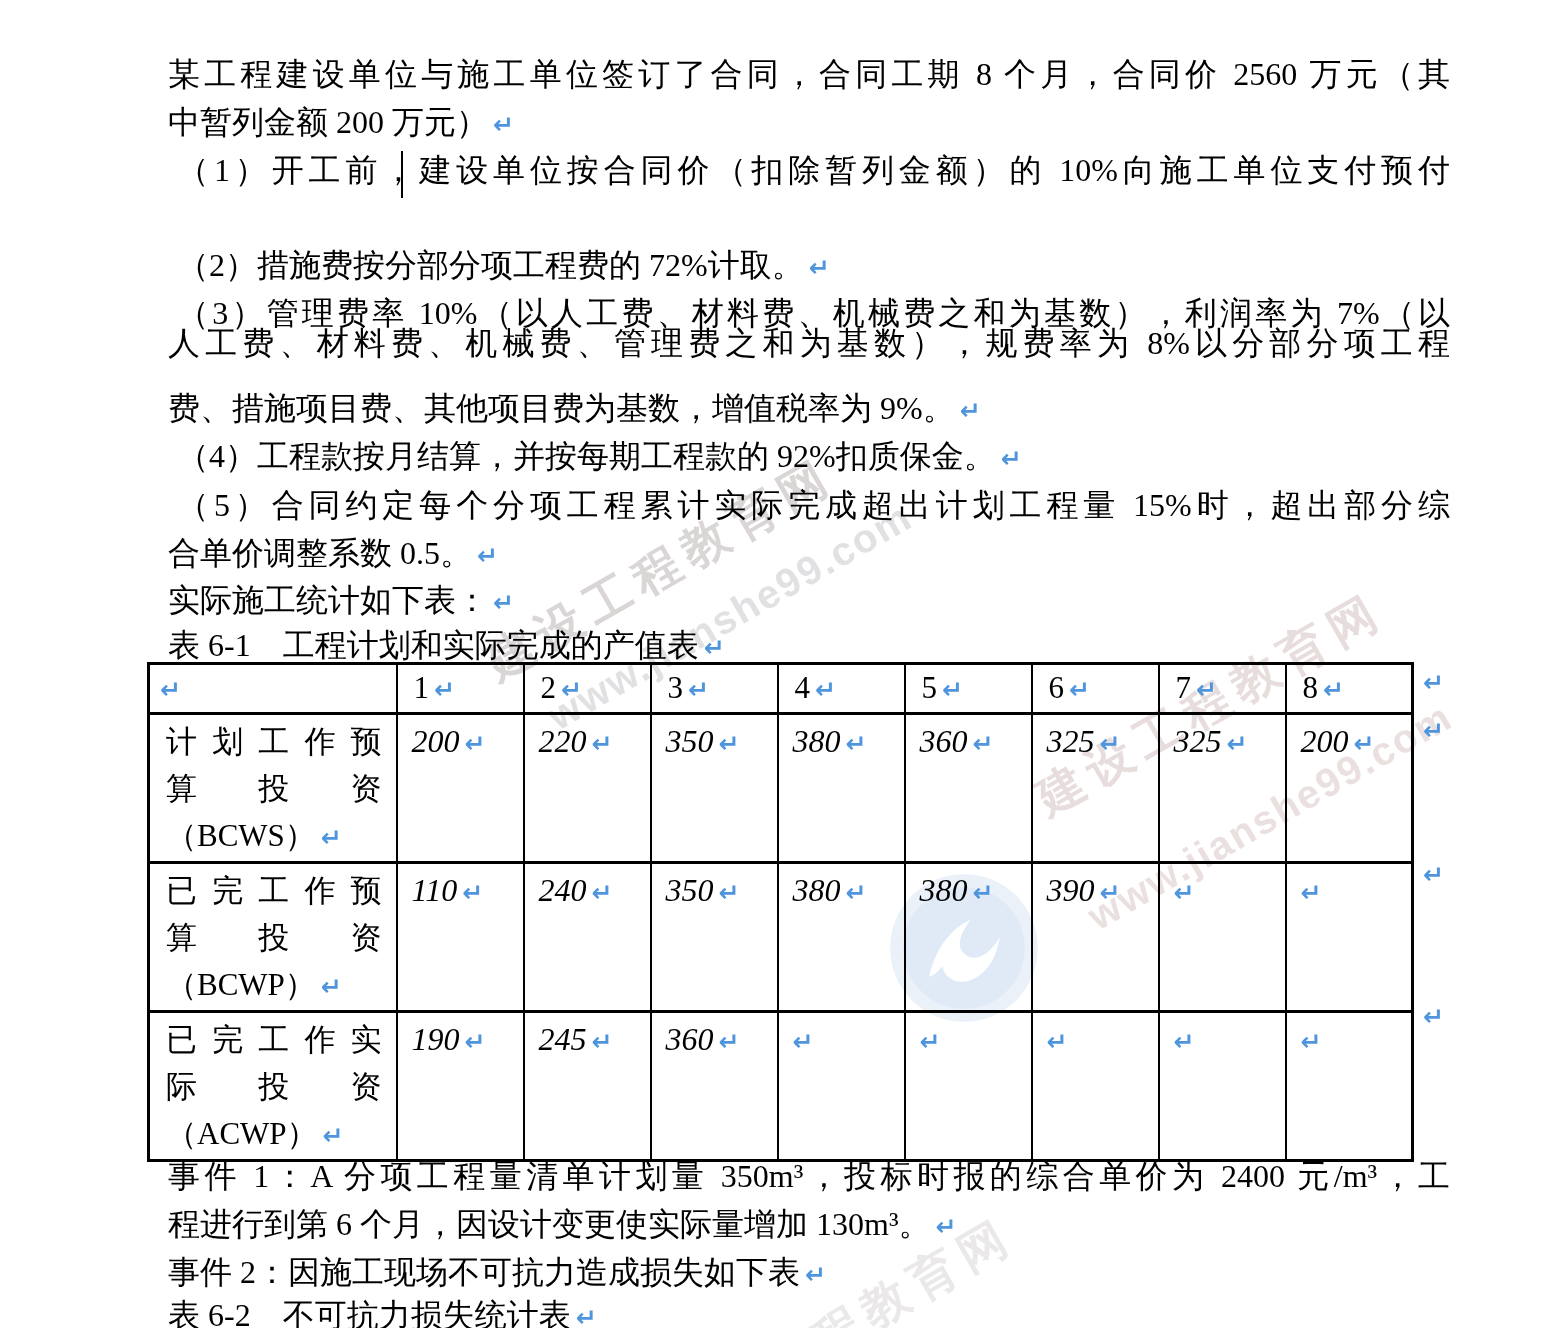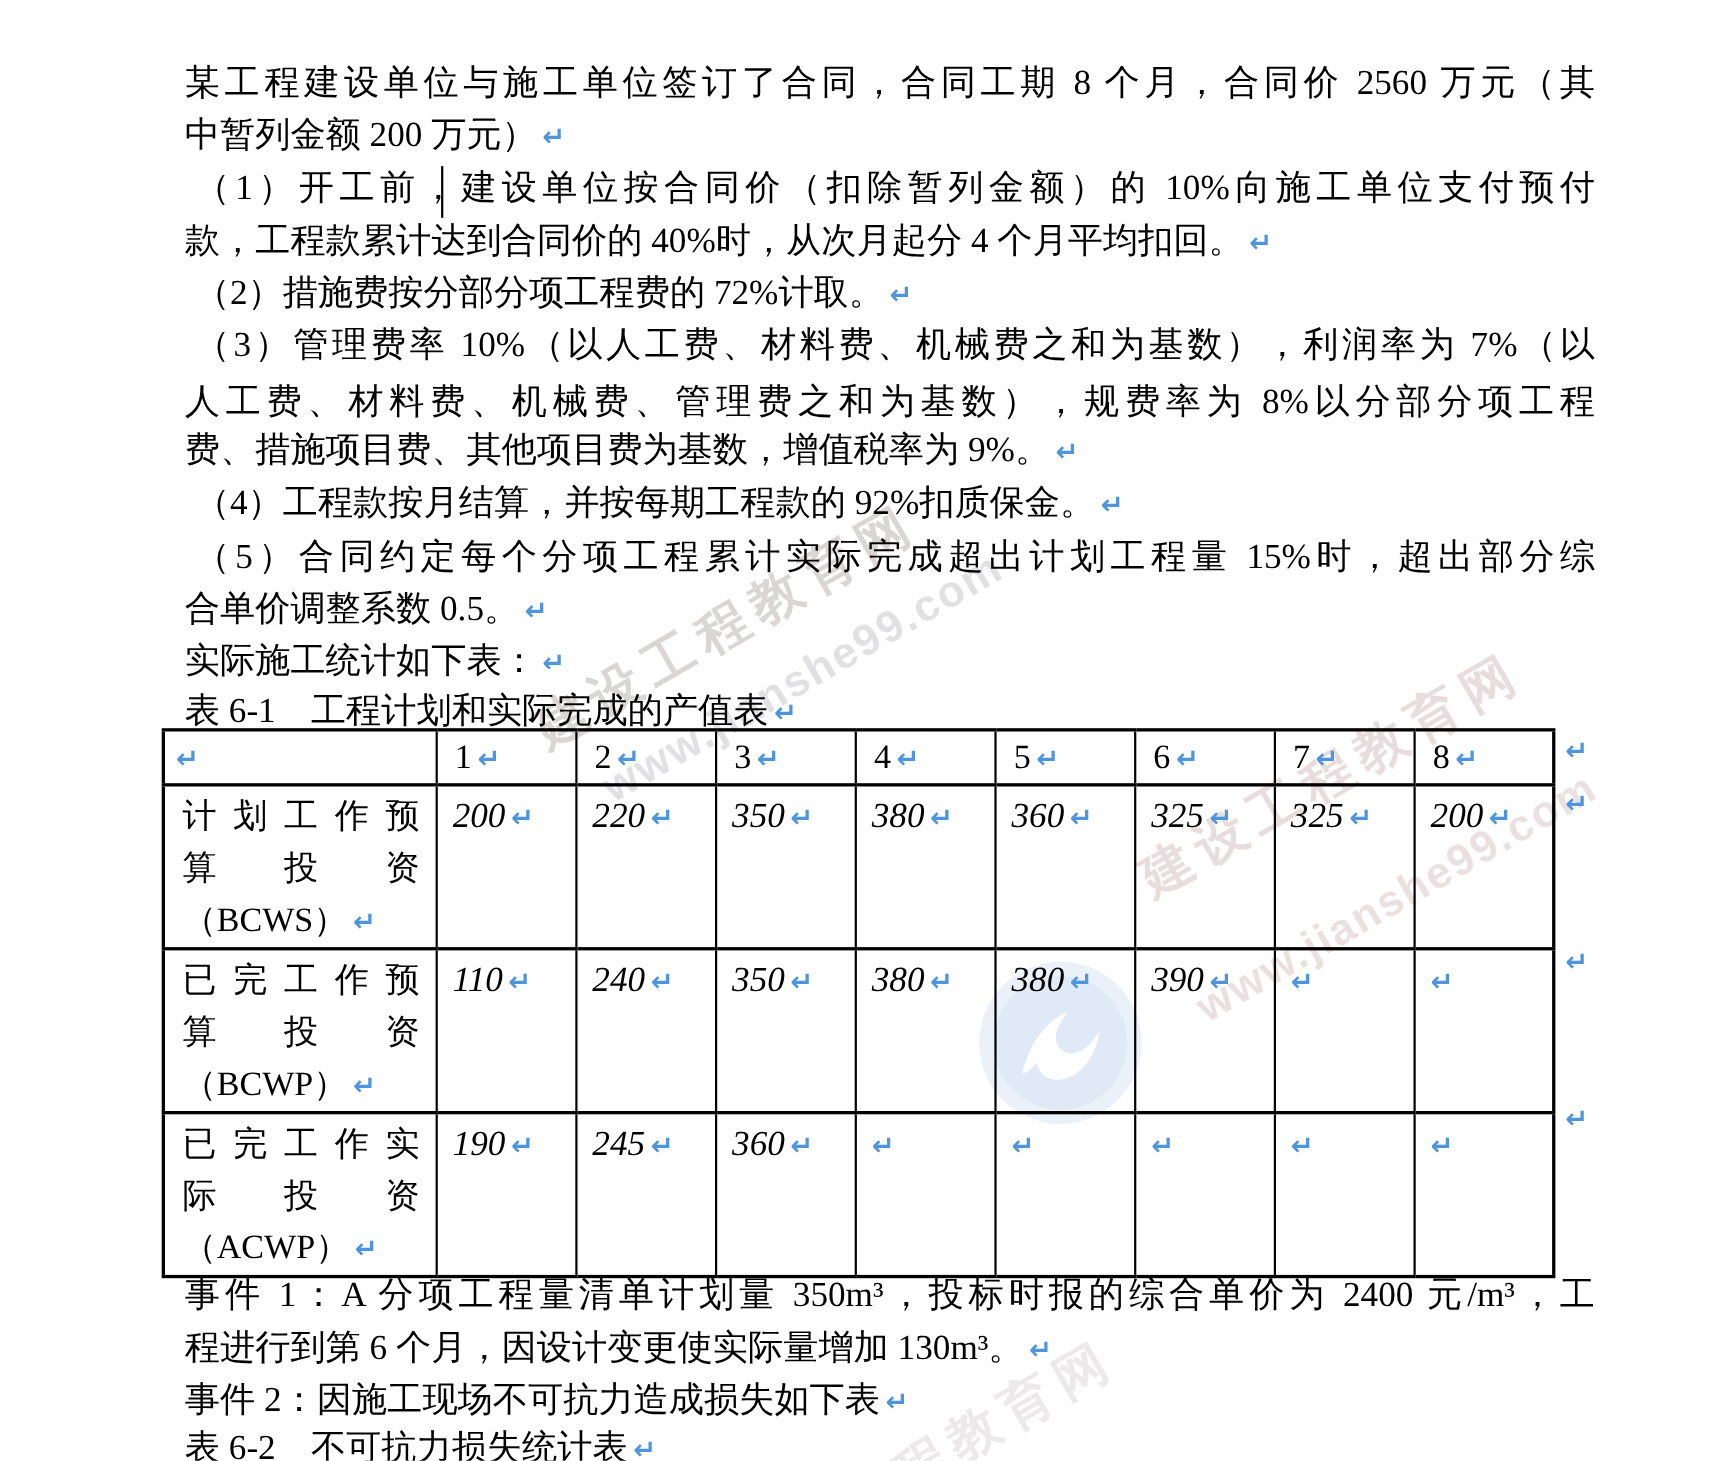--- a/index.html
+++ b/index.html
@@ -58,24 +58,23 @@
     <circle cx="70" cy="70" r="56" fill="#c6daf0"></circle>
     <path d="M38 96 C44 70 58 52 76 44 C66 58 63 68 70 75 C79 84 93 77 103 60 C99 84 86 99 70 101 C60 102 52 96 50 87 C44 94 40 96 38 96 Z" fill="#ffffff"></path>
   </svg>
 </div>
 
 <div class="layer-doc">
 
   <div class="tline jf" style="top:50px"><span>某工程建设单位与施工单位签订了合同，合同工期 8 个月，合同价 2560 万元（其</span></div>
   <div class="tline" style="top:98px"><span>中暂列金额 200 万元）</span><span class="pw">↵</span></div>
   <div class="tline jf ind" style="top:146px"><span>（1）开工前，建设单位按合同价（扣除暂列金额）的 10%向施工单位支付预付</span></div>
-  <div class="tline" style="top:194px"><span>款，工程款累计达到合同价的 40%时，从次月起分 4 个月平均扣回。</span><span class="pw">↵</span></div>
   <div class="tline ind" style="top:241px"><span>（2）措施费按分部分项工程费的 72%计取。</span><span class="pw">↵</span></div>
   <div class="tline jf ind" style="top:289px"><span>（3）管理费率 10%（以人工费、材料费、机械费之和为基数），利润率为 7%（以</span></div>
-  <div class="tline jf" style="top:340px"><span>人工费、材料费、机械费、管理费之和为基数），规费率为 8%以分部分项工程</span></div>
+  <div class="tline jf" style="top:319px"><span>人工费、材料费、机械费、管理费之和为基数），规费率为 8%以分部分项工程</span></div>
   <div class="tline" style="top:384px"><span>费、措施项目费、其他项目费为基数，增值税率为 9%。</span><span class="pw">↵</span></div>
   <div class="tline ind" style="top:432px"><span>（4）工程款按月结算，并按每期工程款的 92%扣质保金。</span><span class="pw">↵</span></div>
   <div class="tline jf ind" style="top:481px"><span>（5）合同约定每个分项工程累计实际完成超出计划工程量 15%时，超出部分综</span></div>
   <div class="tline" style="top:529px"><span>合单价调整系数 0.5。</span><span class="pw">↵</span></div>
   <div class="tline" style="top:576px"><span>实际施工统计如下表：</span><span class="pw">↵</span></div>
   <div class="tline" style="top:621px"><span>表 6-1　工程计划和实际完成的产值表</span><span class="pw">↵</span></div>
 
   <div class="caret"></div>
 
   <table class="t61">

